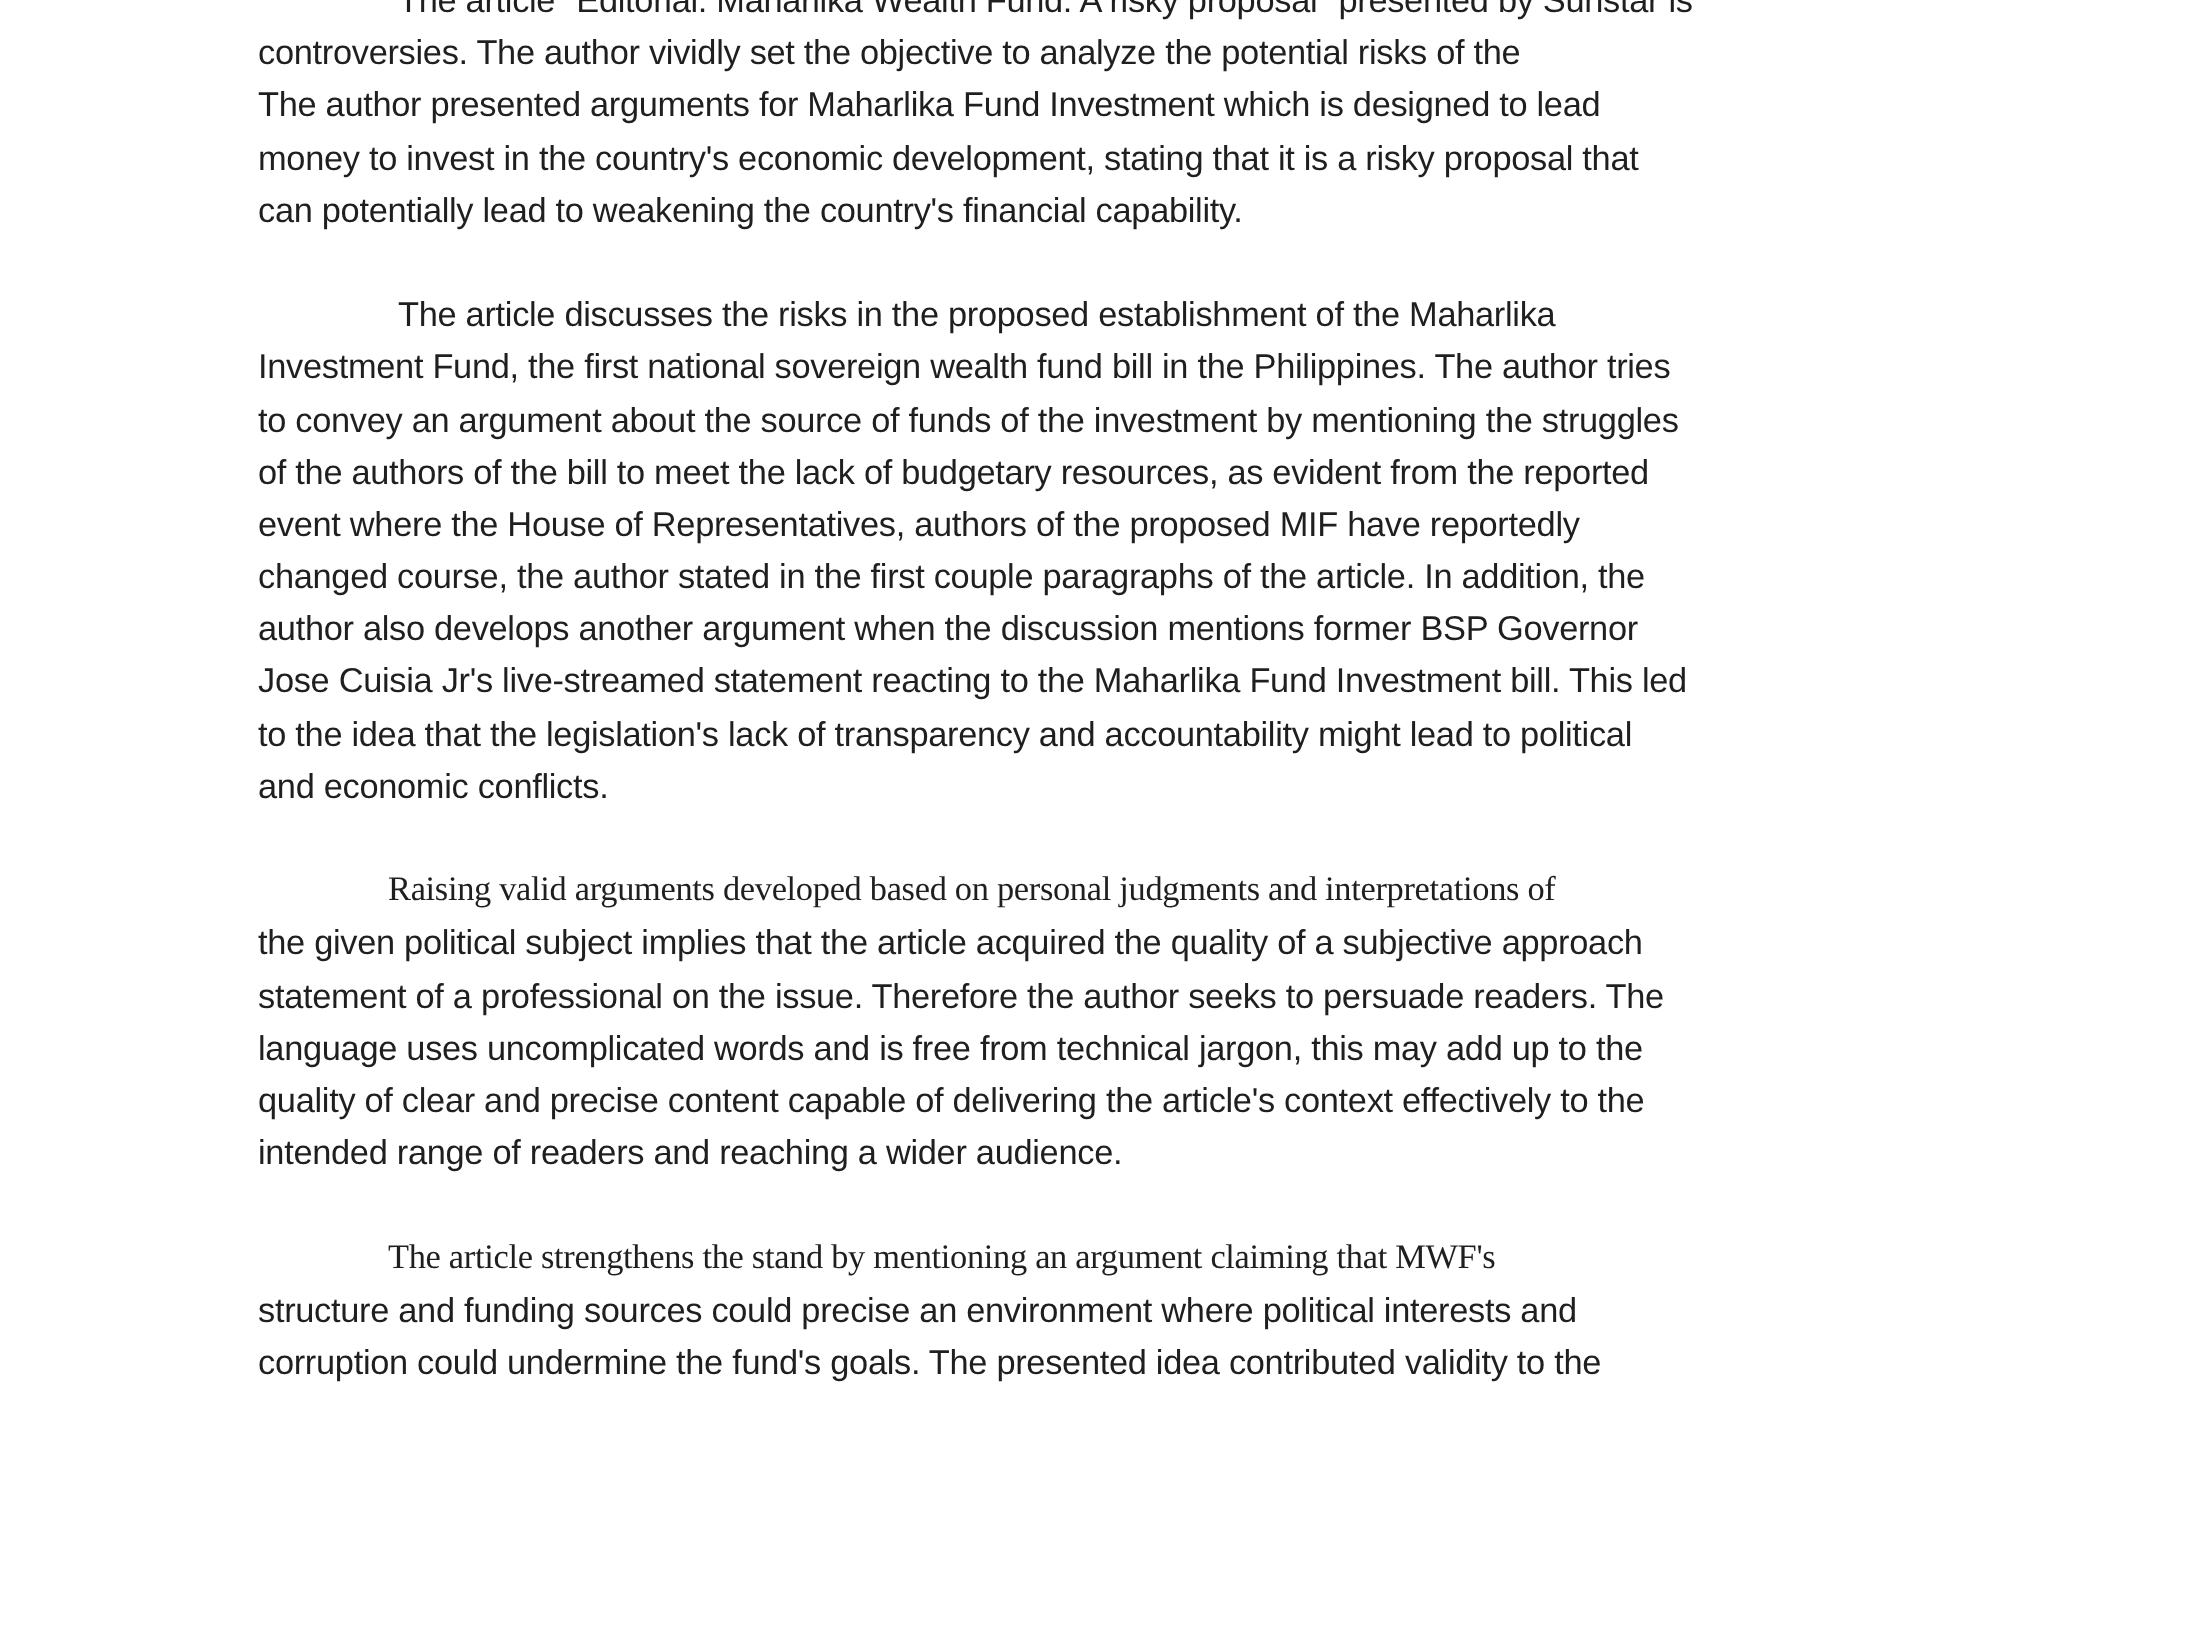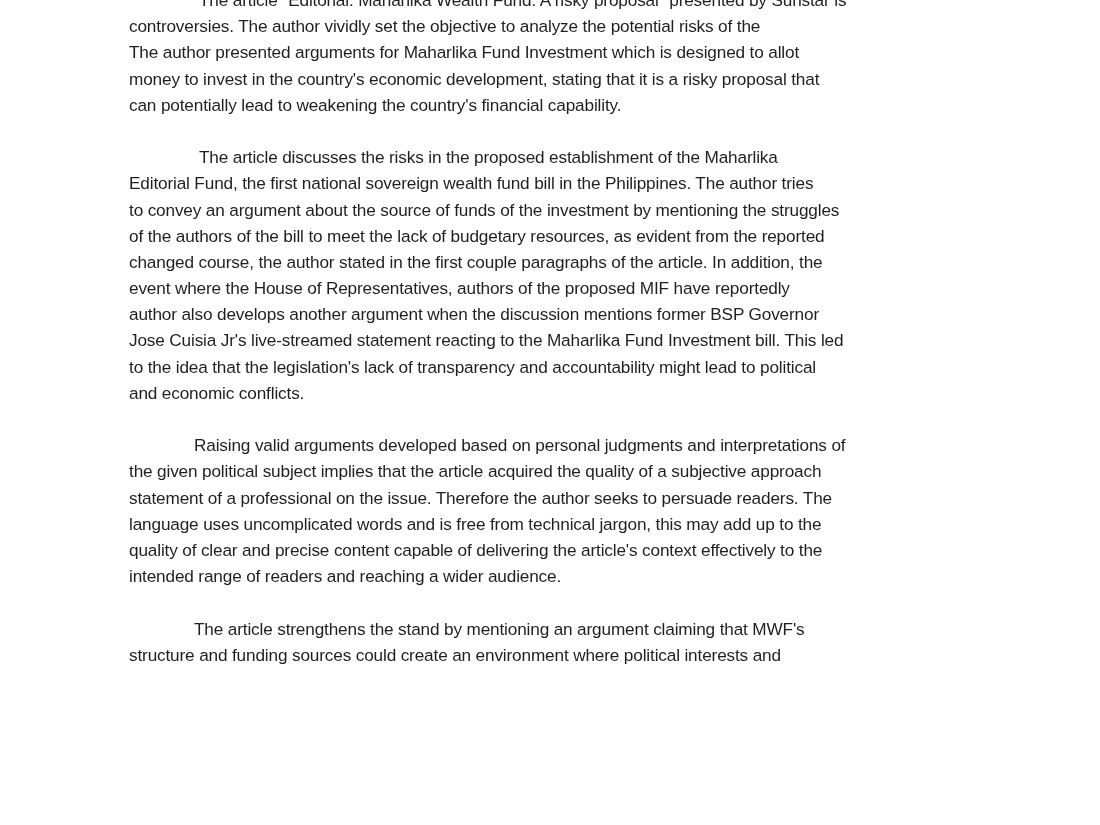--- a/index.html
+++ b/index.html
@@ -23,53 +23,54 @@
     }
     .line {
       font-size: 17.2px;
       line-height: 26.2px;
       height: 26.2px;
       white-space: nowrap;
       letter-spacing: -0.15px;
     }
     .indent {
       padding-left: 65px;
+      font-family: Liberation Serif, serif;
     }
     .indent2 {
       padding-left: 70px;
     }
     .gap {
       height: 26.2px;
     }
   </style>
 </head>
 <body>
 
 <div class="page">
 
   <div>
     <div class="line indent2">The article "Editorial: Maharlika Wealth Fund: A risky proposal" presented by Sunstar is</div>
     <div class="line">controversies. The author vividly set the objective to analyze the potential risks of the</div>
   </div>
 
   <div>
-    <div class="line">The author presented arguments for Maharlika Fund Investment which is designed to allot</div>
+    <div class="line">The author presented arguments for Maharlika Fund Investment which is designed to lead</div>
     <div class="line">money to invest in the country's economic development, stating that it is a risky proposal that</div>
     <div class="line">can potentially lead to weakening the country's financial capability.</div>
   </div>
 
   <div class="gap"></div>
 
   <div>
     <div class="line indent2">The article discusses the risks in the proposed establishment of the Maharlika</div>
-    <div class="line">Editorial Fund, the first national sovereign wealth fund bill in the Philippines. The author tries</div>
+    <div class="line">Investment Fund, the first national sovereign wealth fund bill in the Philippines. The author tries</div>
     <div class="line">to convey an argument about the source of funds of the investment by mentioning the struggles</div>
     <div class="line">of the authors of the bill to meet the lack of budgetary resources, as evident from the reported</div>
+    <div class="line">event where the House of Representatives, authors of the proposed MIF have reportedly</div>
     <div class="line">changed course, the author stated in the first couple paragraphs of the article. In addition, the</div>
-    <div class="line">event where the House of Representatives, authors of the proposed MIF have reportedly</div>
     <div class="line">author also develops another argument when the discussion mentions former BSP Governor</div>
     <div class="line">Jose Cuisia Jr's live-streamed statement reacting to the Maharlika Fund Investment bill. This led</div>
     <div class="line">to the idea that the legislation's lack of transparency and accountability might lead to political</div>
     <div class="line">and economic conflicts.</div>
   </div>
 
   <div class="gap"></div>
 
   <div>
     <div class="line indent">Raising valid arguments developed based on personal judgments and interpretations of</div>
@@ -77,17 +78,18 @@
     <div class="line">statement of a professional on the issue. Therefore the author seeks to persuade readers. The</div>
     <div class="line">language uses uncomplicated words and is free from technical jargon, this may add up to the</div>
     <div class="line">quality of clear and precise content capable of delivering the article's context effectively to the</div>
     <div class="line">intended range of readers and reaching a wider audience.</div>
   </div>
 
   <div class="gap"></div>
 
   <div>
     <div class="line indent">The article strengthens the stand by mentioning an argument claiming that MWF's</div>
-    <div class="line">structure and funding sources could create an environment where political interests and</div>
+    <div class="line">structure and funding sources could precise an environment where political interests and</div>
+    <div class="line">corruption could undermine the fund's goals. The presented idea contributed validity to the</div>
 
   </div>
 
 </div>
 
 </body></html>

